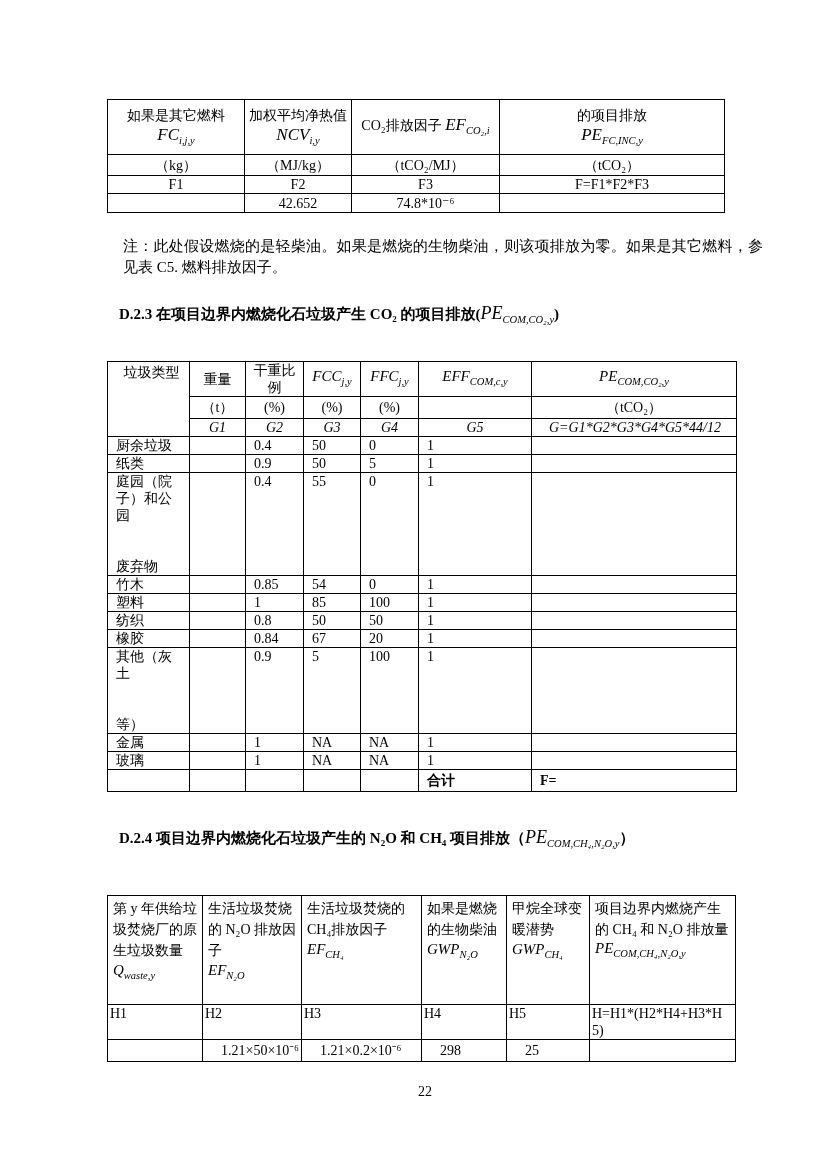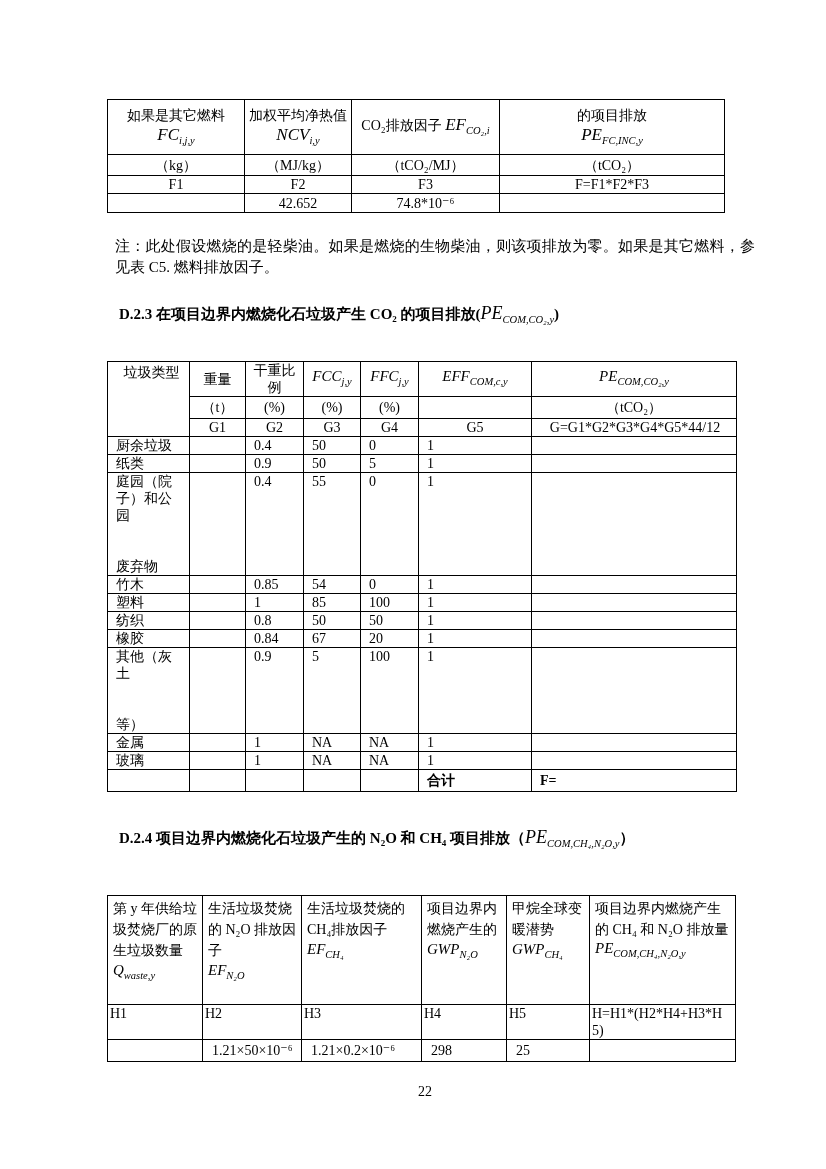--- a/index.html
+++ b/index.html
@@ -23,49 +23,49 @@
   
   .t1{width:617px;}
   .t1 td{text-align:center;}
   .t1 tr.hrow td{height:54px;}
   .t1 .zh{font-size:14px;line-height:20px;}
   .t1 tr.urow td{height:20px;}
   .t1 tr.lrow td{height:17px;}
   .t1 tr.vrow td{height:18px;}
 
   
-  .note{margin:23px 0 0 8px;width:640px;font-size:15px;line-height:21px;text-align:justify;}
+  .note{margin:23px 0 0 16px;width:640px;font-size:15px;line-height:21px;text-align:justify;}
 
   
   .hd{margin:24px 0 0 12px;font-size:15px;font-weight:bold;line-height:22px;}
   .hd .fm{font-weight:normal;}
   .hd .fm sub{font-weight:normal;}
   #heading-d24{margin-top:34px;}
 
   
   .t2{width:629px;margin-top:30px;}
   .t2 tr.h1 td{height:28px;text-align:center;}
   .t2 tr.h2 td{height:21px;text-align:center;}
-  .t2 tr.h3 td{height:16px;text-align:center;}
+  .t2 tr.h3 td{height:16px;text-align:center;font-style:italic;}
   .t2 td.wtype{vertical-align:top;text-align:left;padding:2px 2px 0 8px;}
   .t2 td.gformula{text-align:left;padding-left:4px;}
   .t2 tr.brow td{height:17px;text-align:left;padding-left:8px;vertical-align:top;}
   .t2 td.wt{white-space:pre-line;vertical-align:top;padding:0 6px 0 8px;}
   .t2 tr.trow td{height:21px;text-align:left;padding-left:8px;font-weight:bold;}
 
   
   .t3{width:628px;margin-top:40px;}
   .t3 tr.th td{height:106px;vertical-align:top;text-align:left;padding:2px 4px 0 5px;}
   .t3 .zh{font-size:14px;line-height:21px;}
   .t3 .fline{margin-top:1px;}
   .t3 tr.tu td{height:41px;vertical-align:top;text-align:left;padding:2px 4px 0 5px;line-height:19px;}
   .t3 tr.tu td.ctr{text-align:center;}
   .t3 tr.hh td{height:34px;vertical-align:top;text-align:left;line-height:17px;}
   .t3 td.brk{word-break:break-all;}
-  .t3 tr.tv td{height:21px;text-align:left;padding-left:9px;}
+  .t3 tr.tv td{height:21px;text-align:left;padding-left:18px;font-family:Liberation Serif, serif;}
 
   .pageno{margin-top:22px;text-align:center;font-size:14px;}
 </style>
 </head>
 <body>
 
 <div class="page">
   <div class="content">
 
     <table class="t1">
@@ -289,21 +289,21 @@
         </td>
         <td>
           <span class="zh">生活垃圾焚烧的 N₂O 排放因子</span>
           <div class="fline"><span class="fm small"><span class="sy">EF</span><sub>N₂O</sub></span></div>
         </td>
         <td>
           <span class="zh">生活垃圾焚烧的 CH₄排放因子</span>
           <div class="fline"><span class="fm small"><span class="sy">EF</span><sub>CH₄</sub></span></div>
         </td>
         <td>
-          <span class="zh">项目边界内燃烧产生的</span>
+          <span class="zh">如果是燃烧的生物柴油</span>
           <div class="fline"><span class="fm small"><span class="sy">GWP</span><sub>N₂O</sub></span></div>
         </td>
         <td>
           <span class="zh">甲烷全球变暖潜势</span>
           <div class="fline"><span class="fm small"><span class="sy">GWP</span><sub>CH₄</sub></span></div>
         </td>
         <td>
           <span class="zh">项目边界内燃烧产生的 CH₄ 和 N₂O 排放量</span>
           <span class="fm small"><span class="sy">PE</span><sub>COM,CH₄,N₂O,y</sub></span>
         </td>

